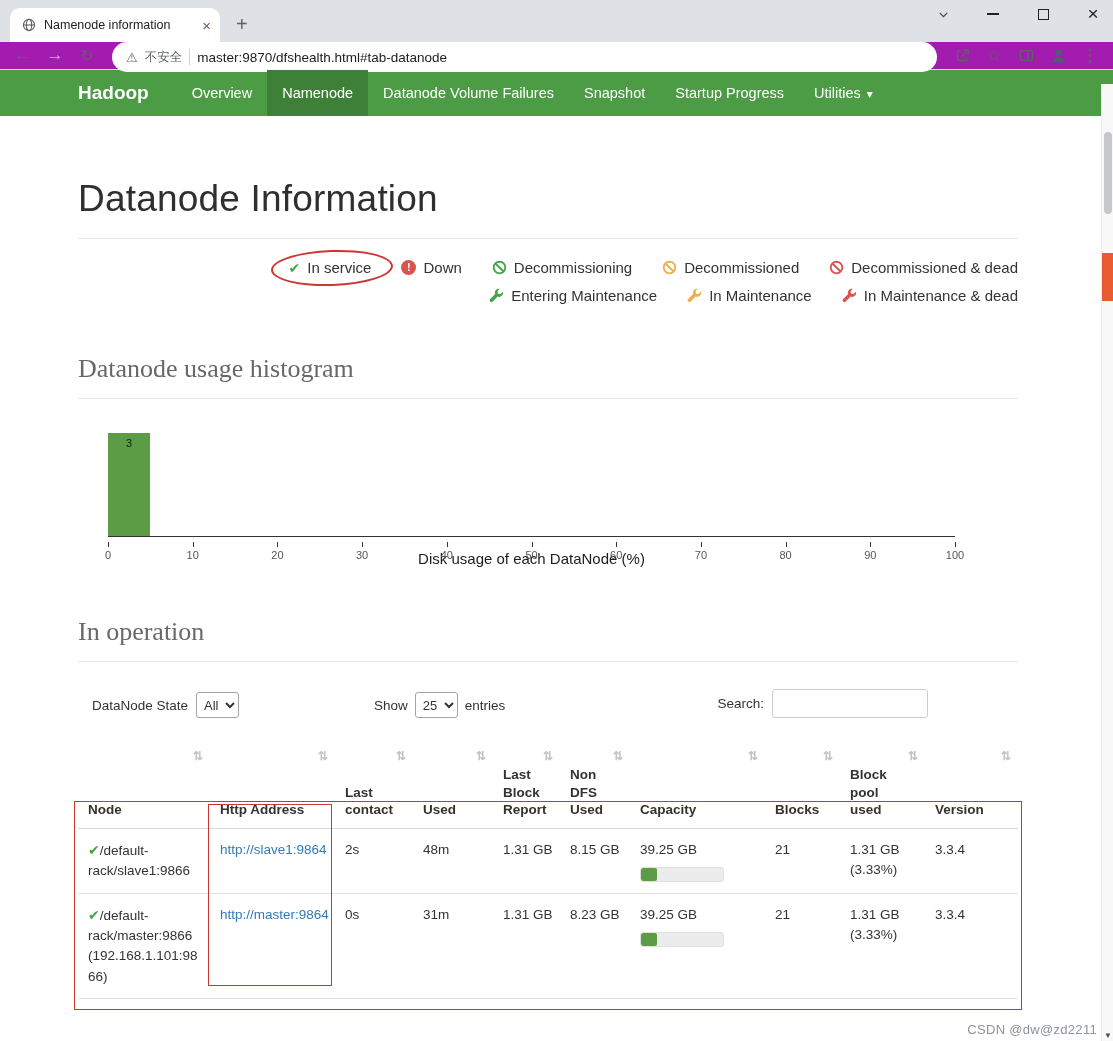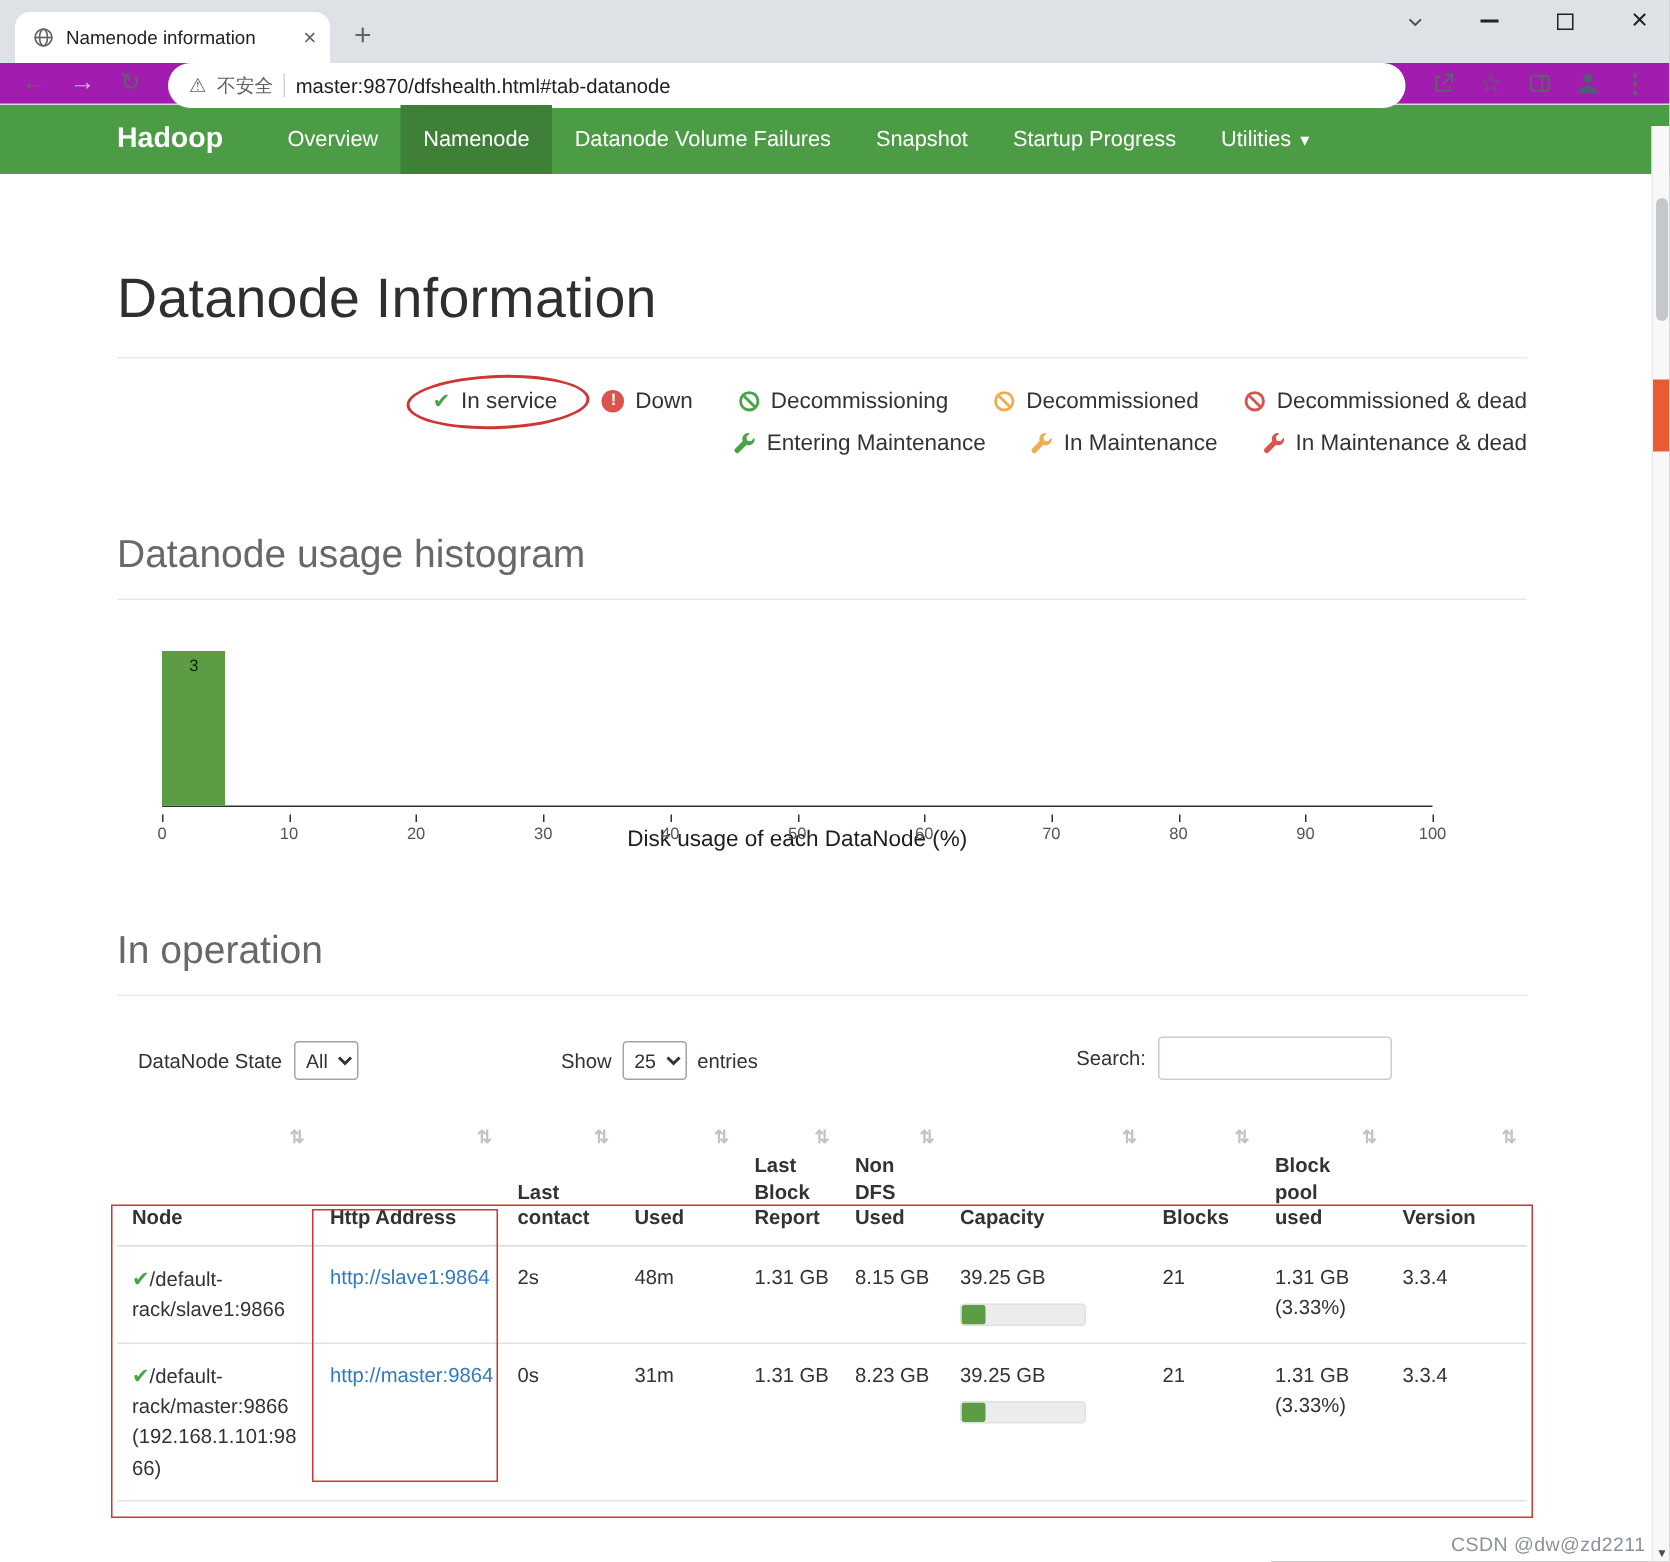--- a/index.html
+++ b/index.html
@@ -51,21 +51,21 @@
   .legend-item { display:flex; align-items:center; gap:7px; position:relative; white-space:nowrap; }
   .icon-check::after { content:"✔"; font-size:14px; }
   .c-green { color:#47a447; }
   .c-orange { color:#f0ad4e; }
   .c-red { color:#d9534f; }
   .down-circle { width:15px; height:15px; border-radius:50%; background:#d9534f; color:#fff; font-size:11px; font-weight:bold; text-align:center; line-height:15px; display:inline-block; }
   .down-circle::after { content:"!"; }
   .svg-icon { width:15px; height:15px; display:inline-block; }
   .ellipse-annot { position:absolute; left:-18px; top:-9px; width:122px; height:36px; border:2px solid #cd3632; border-radius:50%; transform:rotate(-2deg); pointer-events:none; }
 
-  h2.section-title { margin-top:50px; font-size:26px; font-weight:400; color:#686868; }
+  h2.section-title { margin-top:50px; font-size:26px; font-weight:400; color:#686868;font-family:Liberation Serif, serif; }
   h2.section-title + hr.rule { margin-top:14px; }
 
   
   .chart { margin-top:30px; width:940px; }
   .plot { position:relative; margin-left:30px; width:847px; height:108px; border-bottom:1px solid #333; }
   .hbar { position:absolute; left:0; bottom:0; width:5%; height:103px; background:#5b9c44; text-align:center; }
   .hbar-label { font-size:11px; color:#14220f; display:inline-block; margin-top:2px; }
   .tick { position:absolute; bottom:-6px; width:0; }
   .tick i { position:absolute; left:0; top:0; width:1px; height:5px; background:#333; display:block; }
   .tick em { position:absolute; top:7px; left:0; transform:translateX(-50%); font-style:normal; font-size:11px; color:#555; }

